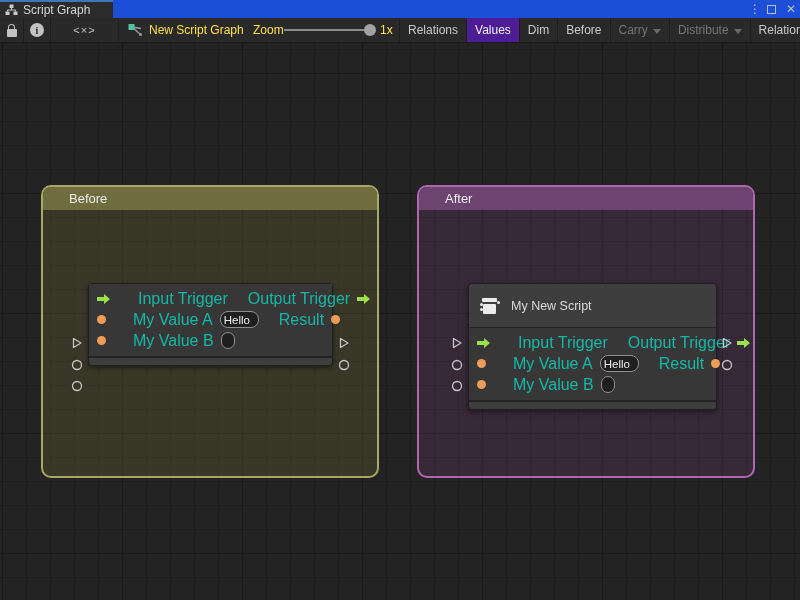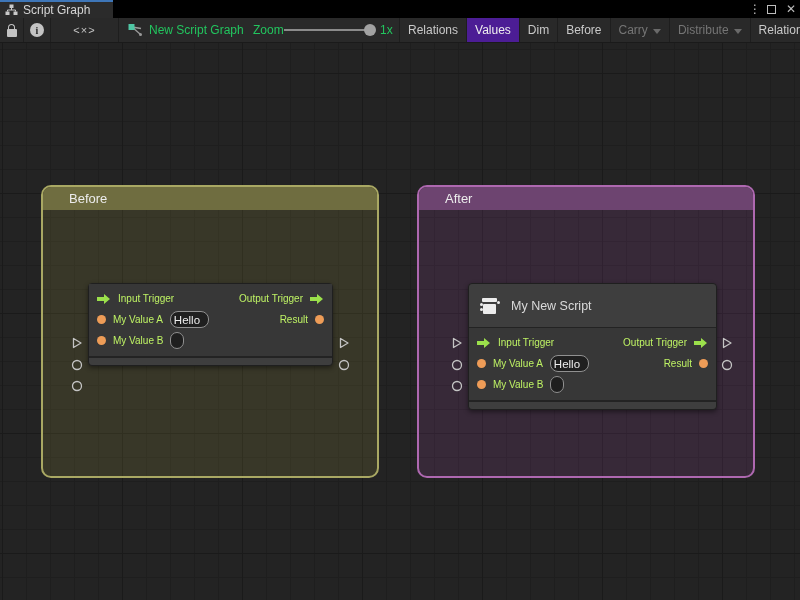--- a/index.html
+++ b/index.html
@@ -1,21 +1,21 @@
 <!DOCTYPE html>
 <html><head>
 <meta charset="utf-8">
 <style>
   * { margin:0; padding:0; box-sizing:border-box; }
   html,body { width:800px; height:600px; overflow:hidden; background:#161616;
     font-family:"Liberation Sans","DejaVu Sans",sans-serif; }
   .stage { position:relative; width:800px; height:600px; overflow:hidden; }
 
   
-  .tabbar { position:absolute; left:0; top:0; width:800px; height:18px; background:#000000; }
+  .tabbar { position:absolute; left:0; top:0; width:800px; height:18px; background:#1d4ed8; }
   .tab { position:absolute; left:0; top:0; width:113px; height:18px; background:#2b2b2b;
     border-top:2px solid #3e76b8; display:flex; align-items:center; gap:5px; padding-left:5px; }
   .tab-label { font-size:12px; color:#d6d6d6; white-space:nowrap; }
   .winctrl { position:absolute; top:0; height:18px; display:flex; align-items:center; color:#bdbdbd; }
   .dots { left:749px; font-size:12px; letter-spacing:0; width:12px; justify-content:center; }
   .maxi { left:767px; } .maxi i { display:block; width:9px; height:9px; border:1.5px solid #bdbdbd; }
   .close { left:784px; font-size:12px; width:14px; justify-content:center; }
 
   
   .toolbar { position:absolute; left:0; top:18px; width:800px; height:25px; background:#292929;
@@ -23,21 +23,21 @@
   .toolbar .sep { position:absolute; top:0; width:1px; height:24px; background:#1e1e1e; }
   .tbtn { position:absolute; top:0; height:24px; display:flex; align-items:center; justify-content:center; }
   .lock-body { position:relative; width:10px; height:8px; background:#c3c3c3; border-radius:1px; margin-top:5px; }
   .lock-shackle { position:absolute; left:1.5px; top:-5px; width:7px; height:7px;
     border:1.5px solid #c3c3c3; border-bottom:none; border-radius:4px 4px 0 0; }
   .info-circle { width:14px; height:14px; border-radius:50%; background:#c3c3c3; color:#262626;
     font-size:10px; font-weight:bold; display:flex; align-items:center; justify-content:center;
     font-family:"Liberation Serif",serif; }
   .code-glyph { color:#c3c3c3; font-size:11px; letter-spacing:1px; }
   .newgraph { position:absolute; left:128px; top:0; height:24px; display:flex; align-items:center; gap:6px; }
-  .tool-label { font-size:12px; color:#22c55e; white-space:nowrap; }
+  .tool-label { font-size:12px; color:#fde047; white-space:nowrap; }
   .zoom-label { position:absolute; left:253px; top:0; height:24px; display:flex; align-items:center; }
   .slider { position:absolute; left:284px; top:0; width:90px; height:24px; cursor:pointer; }
   .slider .track { position:absolute; left:0; top:11px; width:86px; height:2px; background:#8b8b8b; }
   .slider .knob { position:absolute; left:80px; top:6px; width:12px; height:12px; border-radius:50%; background:#a2a2a2; }
   .zoom-val { position:absolute; left:380px; top:0; height:24px; display:flex; align-items:center; }
   .rgroup { position:absolute; left:399px; top:0; height:24px; display:flex; align-items:stretch; }
   .rbtn { display:flex; align-items:center; padding:0 8px; font-size:12px; color:#c9c9c9;
     border-left:1px solid #1e1e1e; white-space:nowrap; gap:5px; }
   .rbtn.active { background:#4c1d95; color:#efefef; }
   .rbtn.disabled { color:#757575; }
@@ -69,21 +69,21 @@
     border:1px solid #1f1f1f; box-shadow:0 2px 5px rgba(0,0,0,0.45); }
   .node.n-before { left:88px; width:245px; }
   .node.n-after  { left:468px; width:249px; }
   .node-header { height:44px; background:#3e3e3e; border-bottom:1px solid #232323;
     border-radius:4px 4px 0 0; display:flex; align-items:center; gap:11px; padding-left:9px; }
   .node-title { font-size:12.5px; color:#dadada; }
   .node-body { padding:4px 0 5px 0; background:#373737; }
   .node-footer { height:9px; background:#3e3e3e; border-top:2px solid #232323; border-radius:0 0 4px 4px; }
   .row { height:21px; display:flex; align-items:center; justify-content:space-between; padding:0 8px; }
   .pside { display:flex; align-items:center; gap:7px; }
-  .plabel { font-size:10px; color:#bef264; white-space:nowrap; }
+  .plabel { font-size:16px; color:#14b8a6; white-space:nowrap;margin-left:20px; }
   .dot { width:9px; height:9px; border-radius:50%; background:#ee9c57; }
   .vfield { height:17px; background:#1f1f1f; border:1px solid #909090; border-radius:8px;
     color:#eeeeee; font-size:11.5px; padding:0 3px; font-family:"Liberation Sans",sans-serif; }
   .vfield.wide { width:39px; } .vfield.tiny { width:14px; }
 
   
   .unit-icon { position:relative; width:22px; height:22px; flex:0 0 22px; }
   .unit-icon .bar { position:absolute; left:4px; top:3px; width:15px; height:4px; background:#ececec; border-radius:1px; }
   .unit-icon .bod { position:absolute; left:5px; top:9px; width:13px; height:10px; background:#ececec; border-radius:1px; }
   .unit-icon .d1,.unit-icon .d2,.unit-icon .d3 { position:absolute; width:3px; height:3px; border-radius:50%; background:#ececec; }

